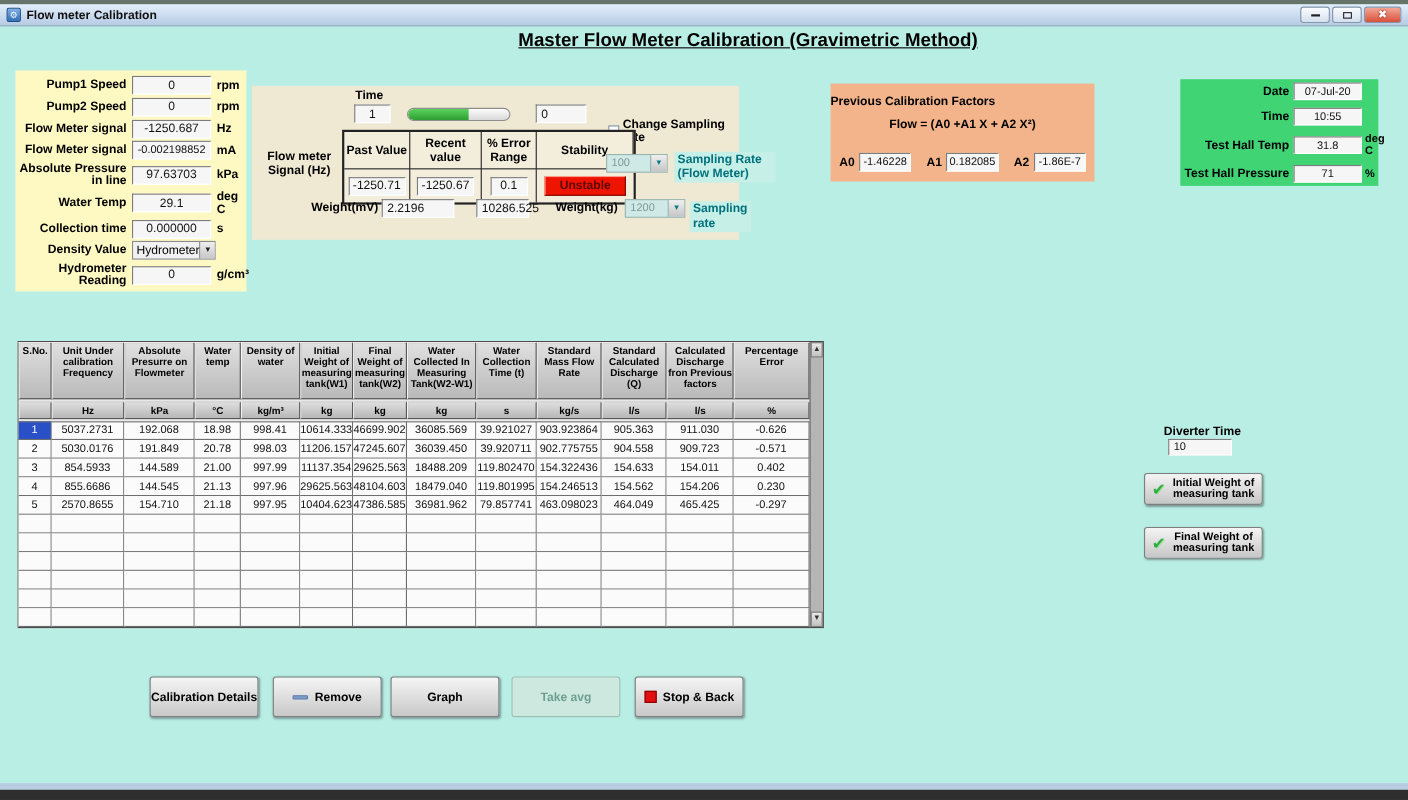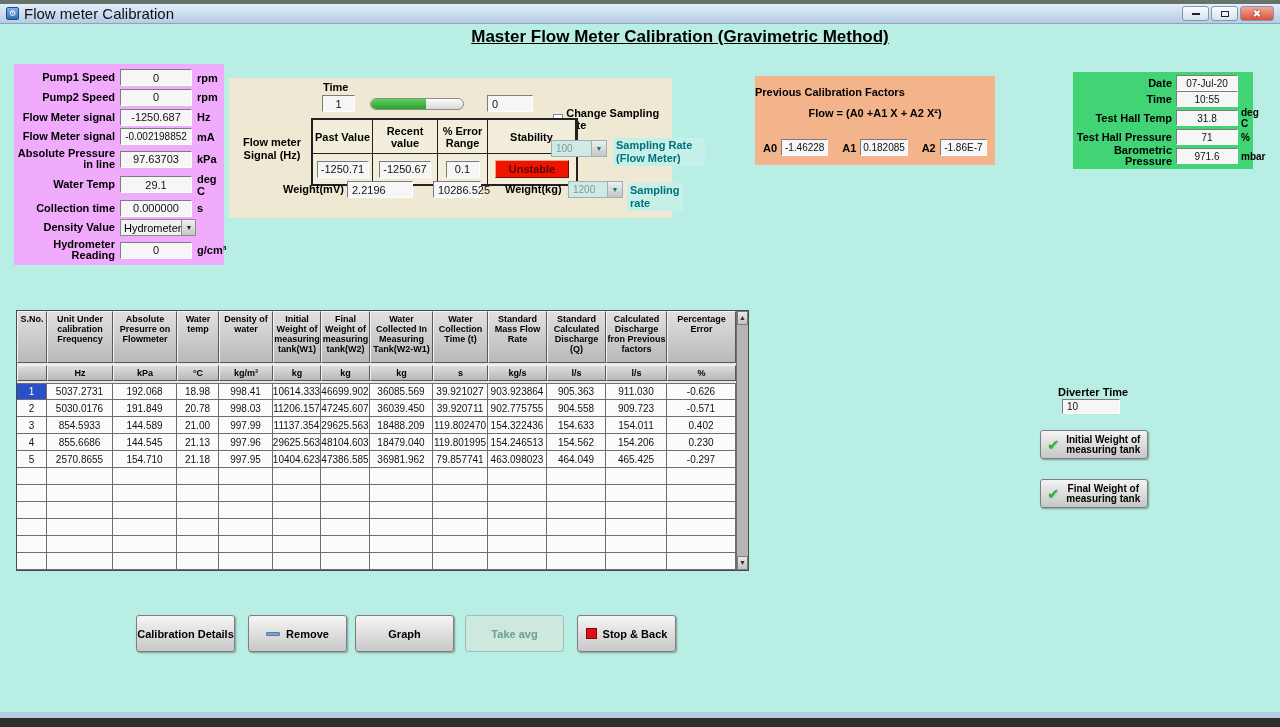--- a/index.html
+++ b/index.html
@@ -8,21 +8,21 @@
   .window { position:absolute; left:0; top:0; width:1280px; height:718px; background:#b9eee5; }
 
   
   .topstrip { position:absolute; left:0; top:0; width:1280px; height:4px; background:#66736b; }
   .titlebar { position:absolute; left:0; top:4px; width:1280px; height:20px;
     background:linear-gradient(#e3eefb,#b6cbe4); border-bottom:1px solid #8fa3bd;
     display:flex; align-items:center; padding-left:6px; }
   .appicon { width:13px; height:13px; background:linear-gradient(#7fb2e8,#2f6cb5);
     border:1px solid #1c4d86; border-radius:2px; margin-right:5px;
     color:#fff; font-size:8px; line-height:11px; text-align:center; font-weight:bold; }
-  .apptitle { font-size:15px; color:#111; }
+  .apptitle { font-size:11px; color:#111;font-weight:bold; }
   .winbtns { position:absolute; right:6px; top:2px; display:flex; gap:2px; }
   .wbtn { width:27px; height:15px; border:1px solid #8496ab; border-radius:3px;
     background:linear-gradient(#fbfdff,#d4e0ee); display:flex; align-items:center; justify-content:center; }
   .wbtn .dash { width:8px; height:2px; background:#222; }
   .wbtn .box  { width:8px; height:6px; border:1px solid #222; }
   .wbtn.close { width:34px; background:linear-gradient(#f3a897,#d9513a); }
   .wbtn.close span { color:#fff; font-size:10px; font-weight:bold; text-shadow:0 0 2px #7a0c00; line-height:10px; }
 
   
   .h1wrap { position:absolute; left:80px; top:27px; width:1200px; text-align:center; }
@@ -31,21 +31,21 @@
 
   
   .fld { background:#f6f6f6; border:1px solid; border-color:#7c7c7c #ffffff #ffffff #7c7c7c;
     font-size:11px; color:#111; text-align:center; display:flex; align-items:center; justify-content:center;
     height:17px; }
   .fld.left { justify-content:flex-start; padding-left:4px; }
   .lbl { font-weight:bold; font-size:11px; color:#000; }
 
   
   .pink { position:absolute; left:14px; top:64px; width:210px; height:201px;
-    background:#f0abfc; padding:5px 4px 4px 2px; display:flex; flex-direction:column; justify-content:space-between; }
+    background:#fef9c3; padding:5px 4px 4px 2px; display:flex; flex-direction:column; justify-content:space-between; }
   .prow { display:flex; align-items:center; }
   .prow .lbl { flex:0 0 104px; text-align:right; padding-right:5px; line-height:11px; }
   .prow .fld { flex:0 0 72px; }
   .prow .unit { flex:1; font-weight:bold; font-size:11px; padding-left:5px; }
   .ddl { background:#f1f1f1; border:1px solid #8a8a8a; height:17px; flex:0 0 72px;
     display:flex; align-items:center; }
   .ddl .val { flex:1; font-size:11px; padding-left:3px; }
   .ddl .arr { width:14px; height:15px; background:linear-gradient(#efefef,#c7c7c7);
     border-left:1px solid #8a8a8a; font-size:7px; line-height:15px; text-align:center; color:#222; }
 
@@ -297,25 +297,20 @@
     <div class="grow">
       <span class="lbl">Test Hall Temp</span>
       <div class="fld">31.8</div>
       <span class="unit">deg C</span>
     </div>
     <div class="grow">
       <span class="lbl">Test Hall Pressure</span>
       <div class="fld">71</div>
       <span class="unit">%</span>
     </div>
-    <div class="grow">
-      <span class="lbl">Barometric Pressure</span>
-      <div class="fld">971.6</div>
-      <span class="unit">mbar</span>
-    </div>
   </div>
 
   <div class="tblwrap">
     <div class="tleft">
       <div class="hd" id="rt-head">
           <div class="hcell">S.No.</div>
           <div class="hcell">Unit Under calibration Frequency</div>
           <div class="hcell">Absolute Presurre on Flowmeter</div>
           <div class="hcell">Water temp</div>
           <div class="hcell">Density of water</div>

